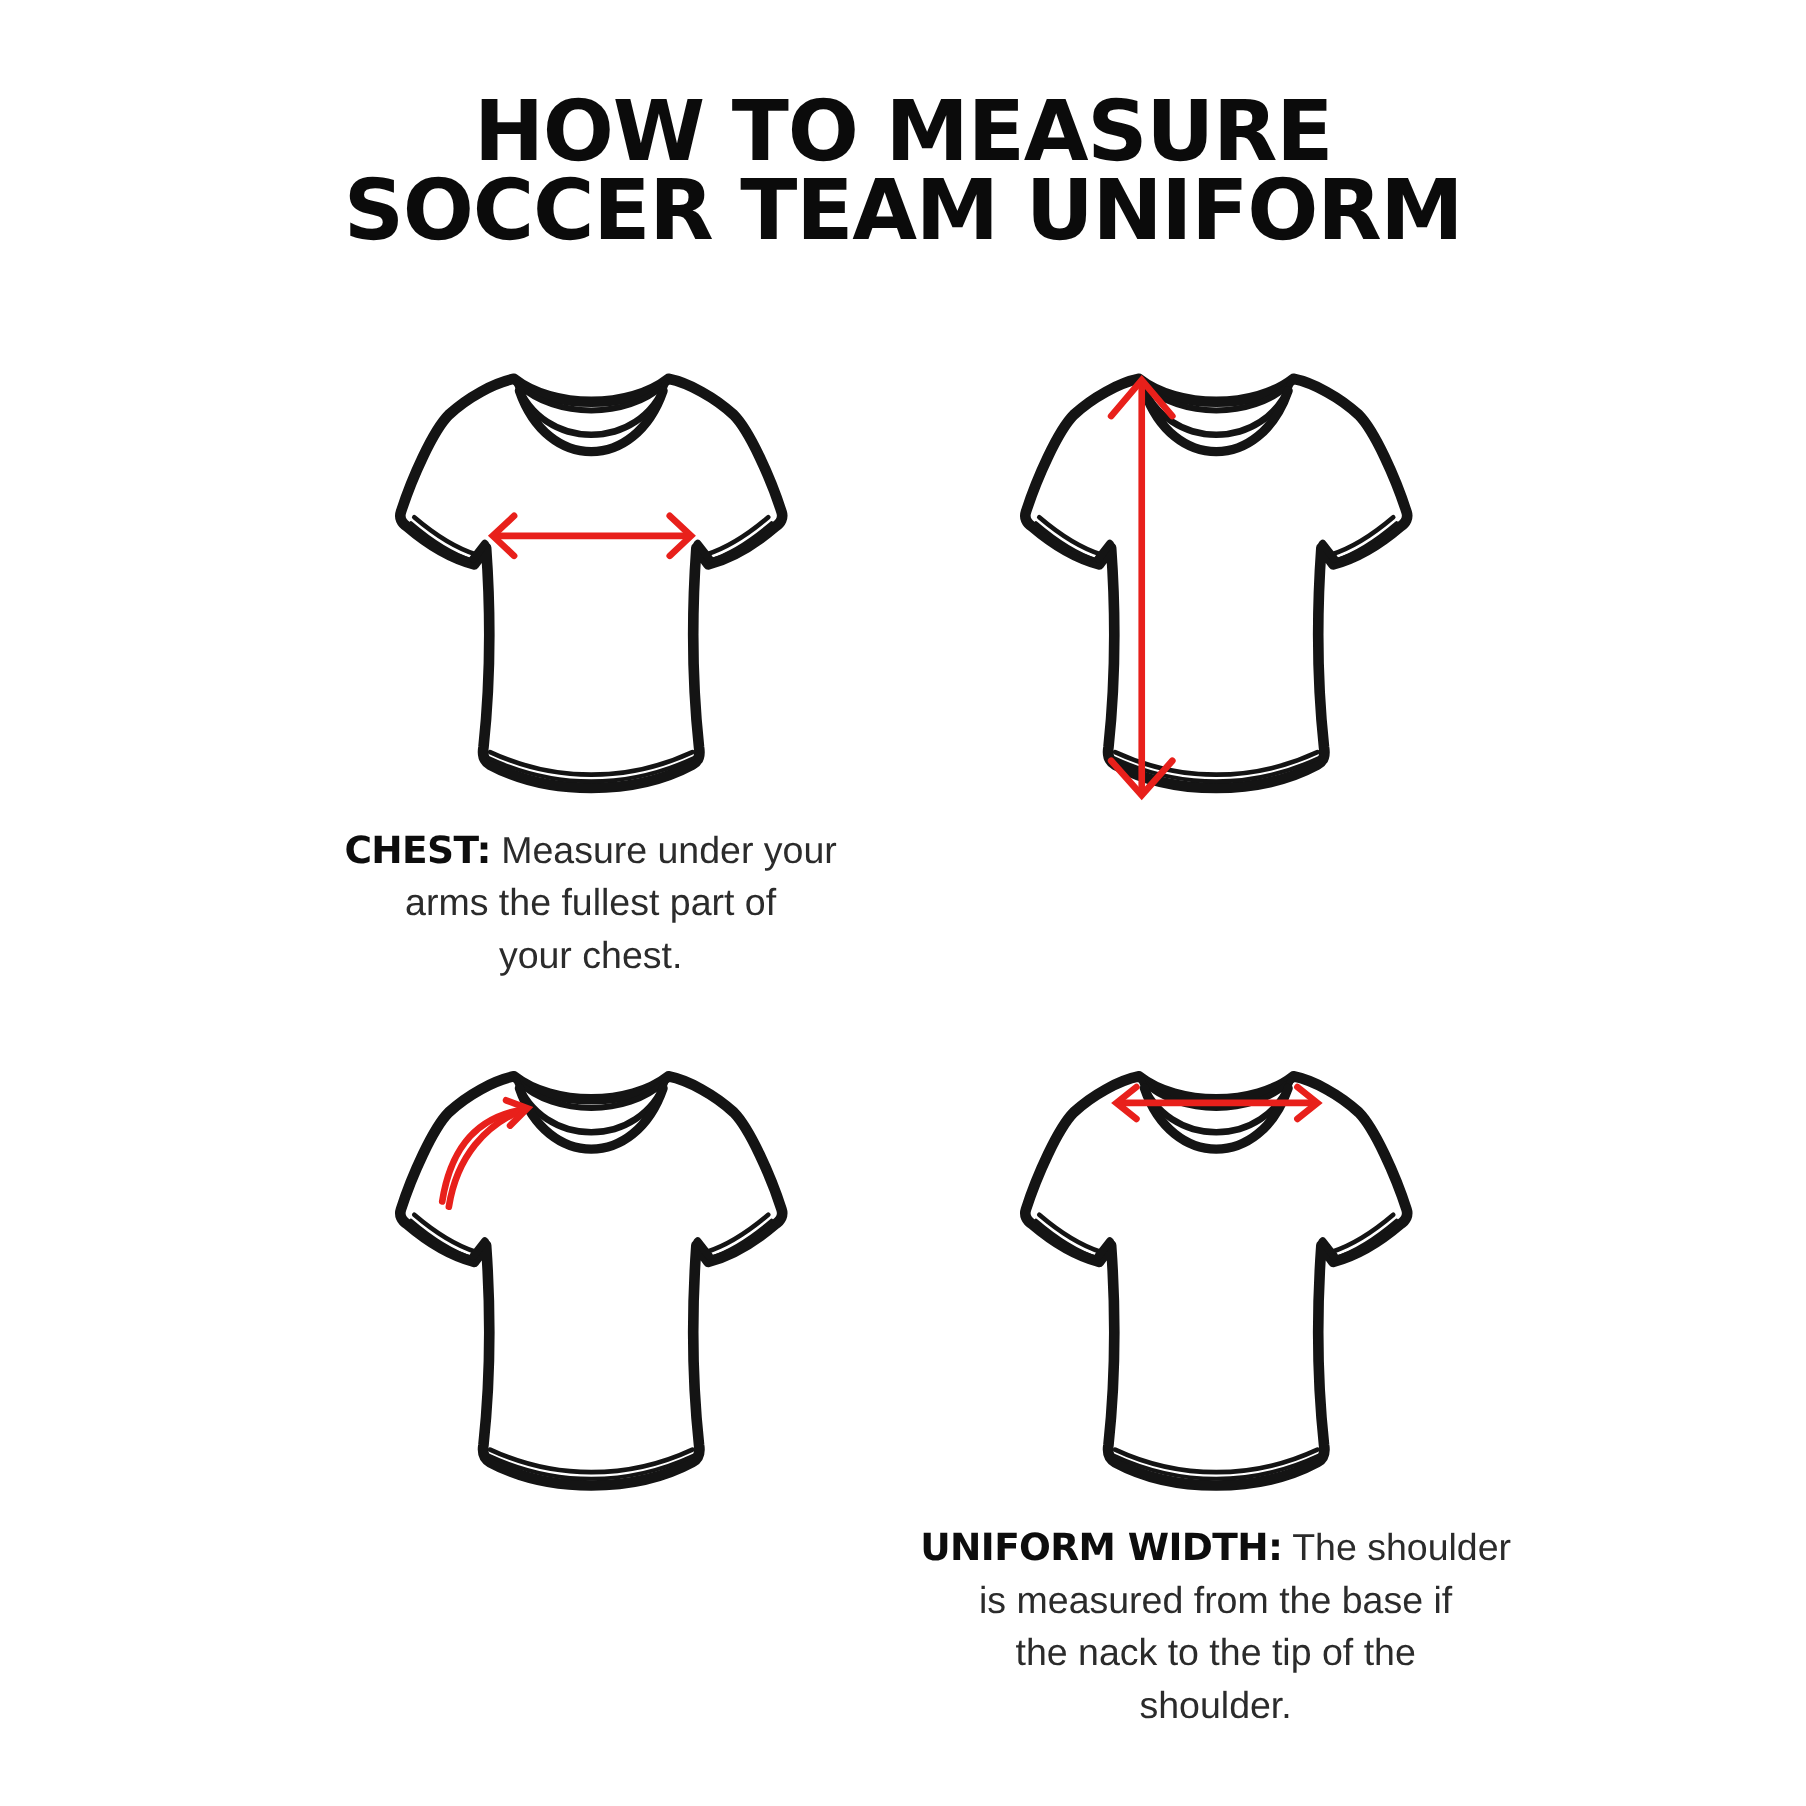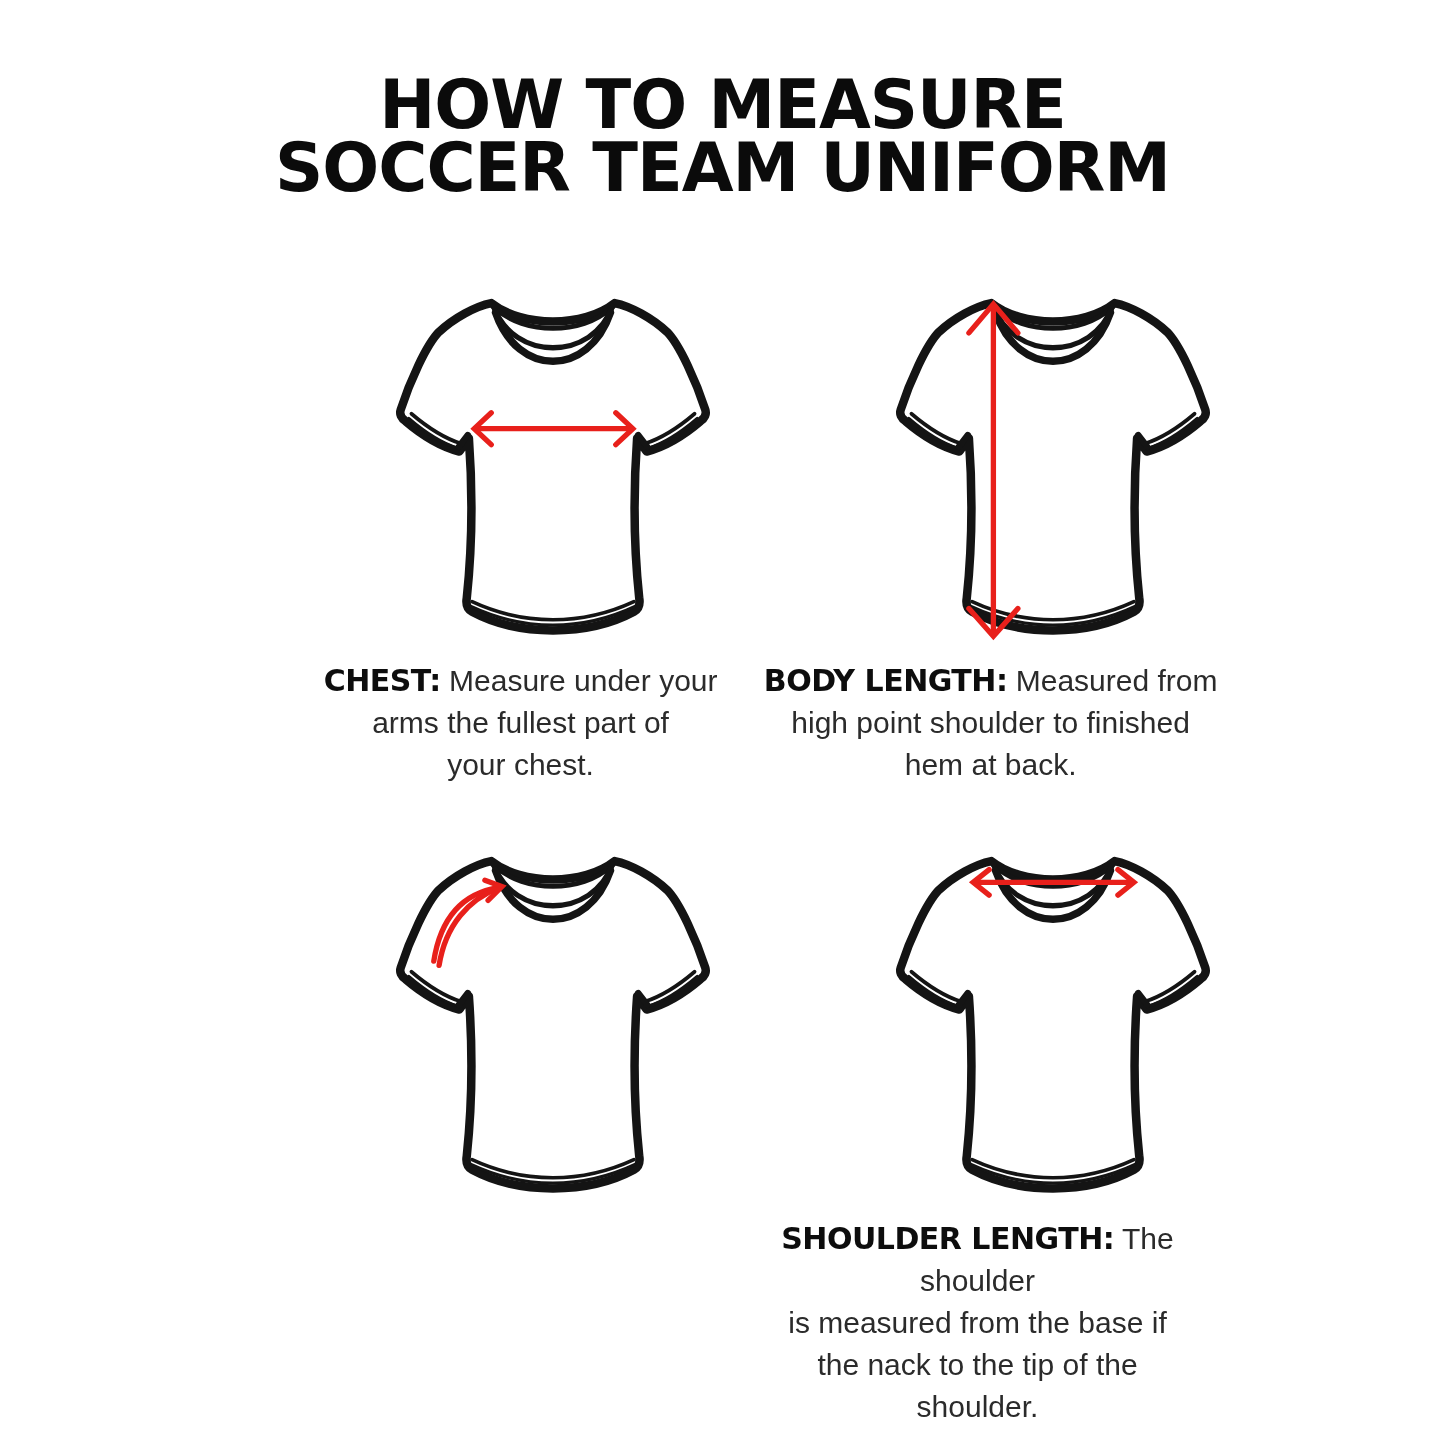--- a/index.html
+++ b/index.html
@@ -32,21 +32,21 @@
     margin-top:86px;
     display:grid;
     grid-template-columns:490px 490px;
     column-gap:10px;
     row-gap:58px;
     justify-content:center;
   }
   .panel{
     display:flex;
     flex-direction:column;
-    align-items:flex-end;
+    align-items:center;
   }
   .shirt{
     width:330px;height:362px;
     margin-bottom:12px;
     display:block;
   }
   .outline{
     fill:#ffffff;
     stroke:var(--ink);
     stroke-width:8;
@@ -146,23 +146,20 @@
 
     <section class="panel">
       <svg class="shirt" viewBox="0 0 310 340">
         <use href="#tshirt-shape"></use>
         <g class="arrow">
           <path d="M 99,22 L 99,324"></path>
           <path d="M 76,44 L 99,17 L 122,44"></path>
           <path d="M 76,303 L 99,329 L 122,303"></path>
         </g>
       </svg>
-      <p class="caption"><b class="cap-label">BODY LENGTH:</b> <span class="cap-text">Measured from
-high point shoulder to finished
-hem at back.</span></p>
     </section>
 
     <section class="panel">
       <svg class="shirt" viewBox="0 0 310 340">
         <use href="#tshirt-shape"></use>
         <g class="arrow">
           <path stroke-width="4.5" d="M 43,110 C 50,66 72,46 104,41"></path>
           <path stroke-width="3" d="M 48,114 C 54,76 76,52 104,41"></path>
           <path stroke-width="4.5" d="M 91,34 L 107,40 L 94,53"></path>
         </g>
@@ -171,20 +168,20 @@
 
     <section class="panel">
       <svg class="shirt" viewBox="0 0 310 340">
         <use href="#tshirt-shape"></use>
         <g class="arrow">
           <path d="M 84,36 L 227,36"></path>
           <path d="M 95,24 L 80,36 L 95,48"></path>
           <path d="M 216,24 L 231,36 L 216,48"></path>
         </g>
       </svg>
-      <p class="caption"><b class="cap-label">SHOULDER LENGTH:</b> <span class="cap-text">The shoulder
+      <p class="caption"><b class="cap-label">UNIFORM WIDTH:</b> <span class="cap-text">The shoulder
 is measured from the base if
 the nack to the tip of the
 shoulder.</span></p>
     </section>
 
   </div>
 </div>
 
 </body></html>

